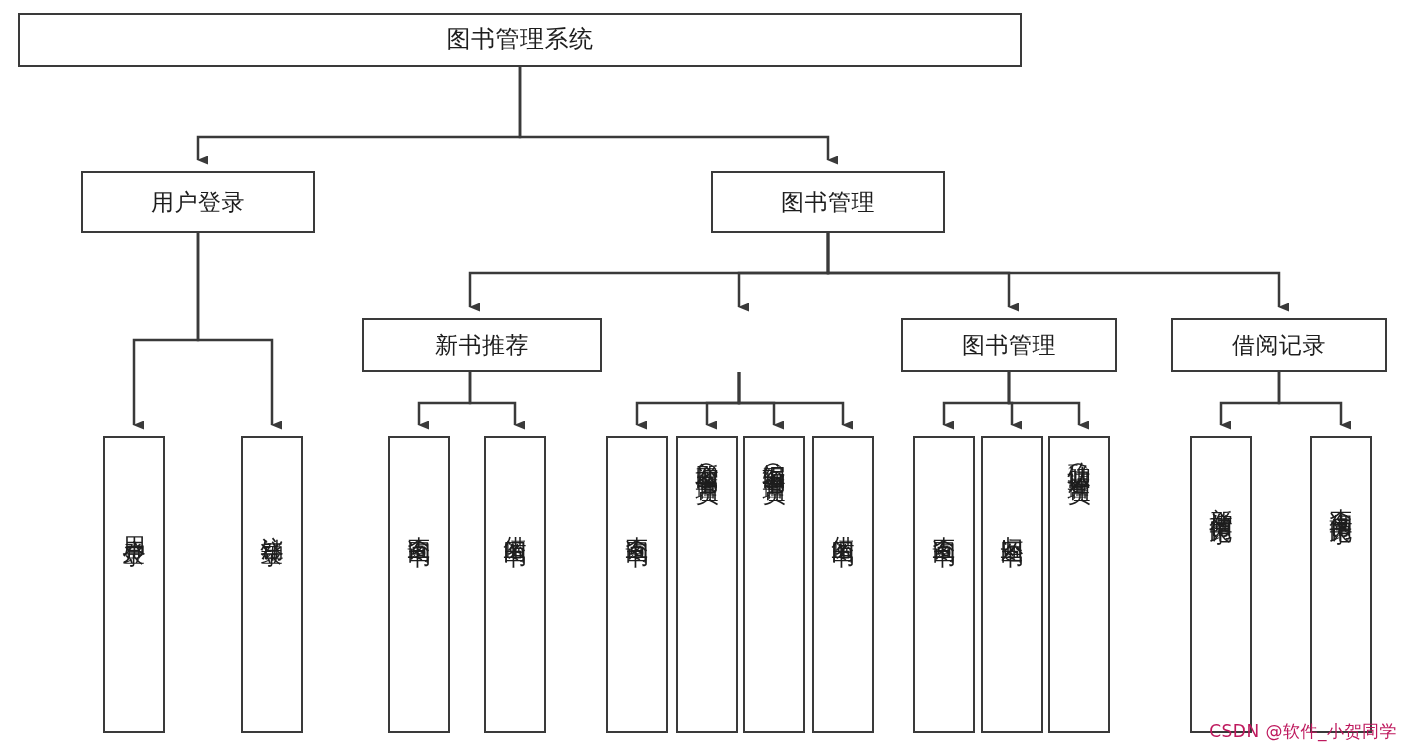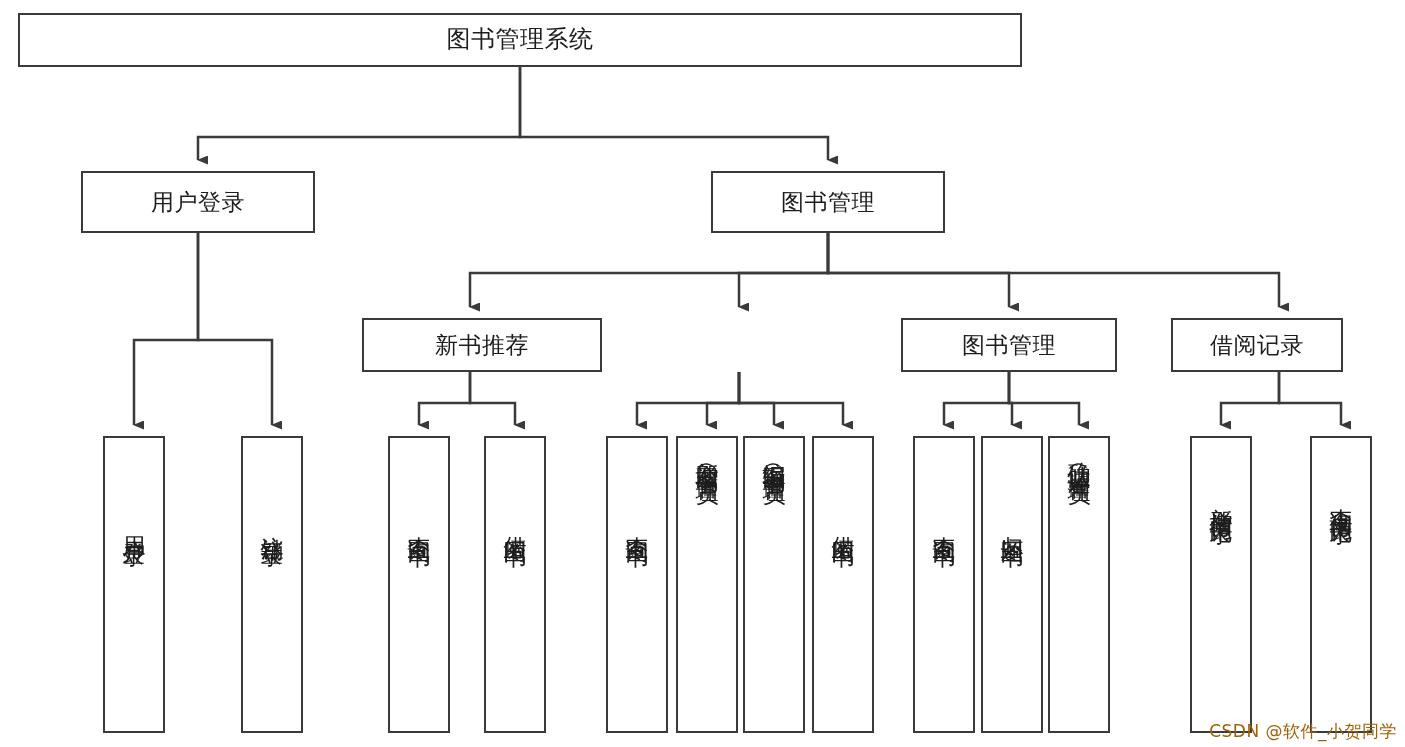--- a/index.html
+++ b/index.html
@@ -67,21 +67,21 @@
     margin-top: 74px;
   }
   .node.leaf.mid2 .node-label {
     margin-top: 46px;
   }
   .watermark {
     position: absolute;
     right: 8px;
     bottom: 4px;
     font-size: 17px;
-    color: #a16207;
+    color: #be185d;
     letter-spacing: 0.5px;
     white-space: nowrap;
   }
 </style>
 </head>
 <body>
 
 <div id="diagram-canvas">
 
   <svg id="edge-layer" viewBox="0 0 1405 747" width="1405" height="747" xmlns="http://www.w3.org/2000/svg">
@@ -166,21 +166,21 @@
   <div class="node horiz" style="left:711px; top:171px; width:234px; height:62px;">
     <span class="node-label">图书管理</span>
   </div>
 
   <div class="node horiz" style="left:362px; top:318px; width:240px; height:54px;">
     <span class="node-label">新书推荐</span>
   </div>
   <div class="node horiz" style="left:901px; top:318px; width:216px; height:54px;">
     <span class="node-label">图书管理</span>
   </div>
-  <div class="node horiz" style="left:1171px; top:318px; width:172px; height:54px;">
+  <div class="node horiz" style="left:1171px; top:318px; width:216px; height:54px;">
     <span class="node-label">借阅记录</span>
   </div>
 
   <div class="node leaf mid" style="left:103px; top:436px; width:62px; height:297px;">
     <span class="node-label">用户登录</span>
   </div>
   <div class="node leaf mid" style="left:241px; top:436px; width:62px; height:297px;">
     <span class="node-label">注销登录</span>
   </div>
 

